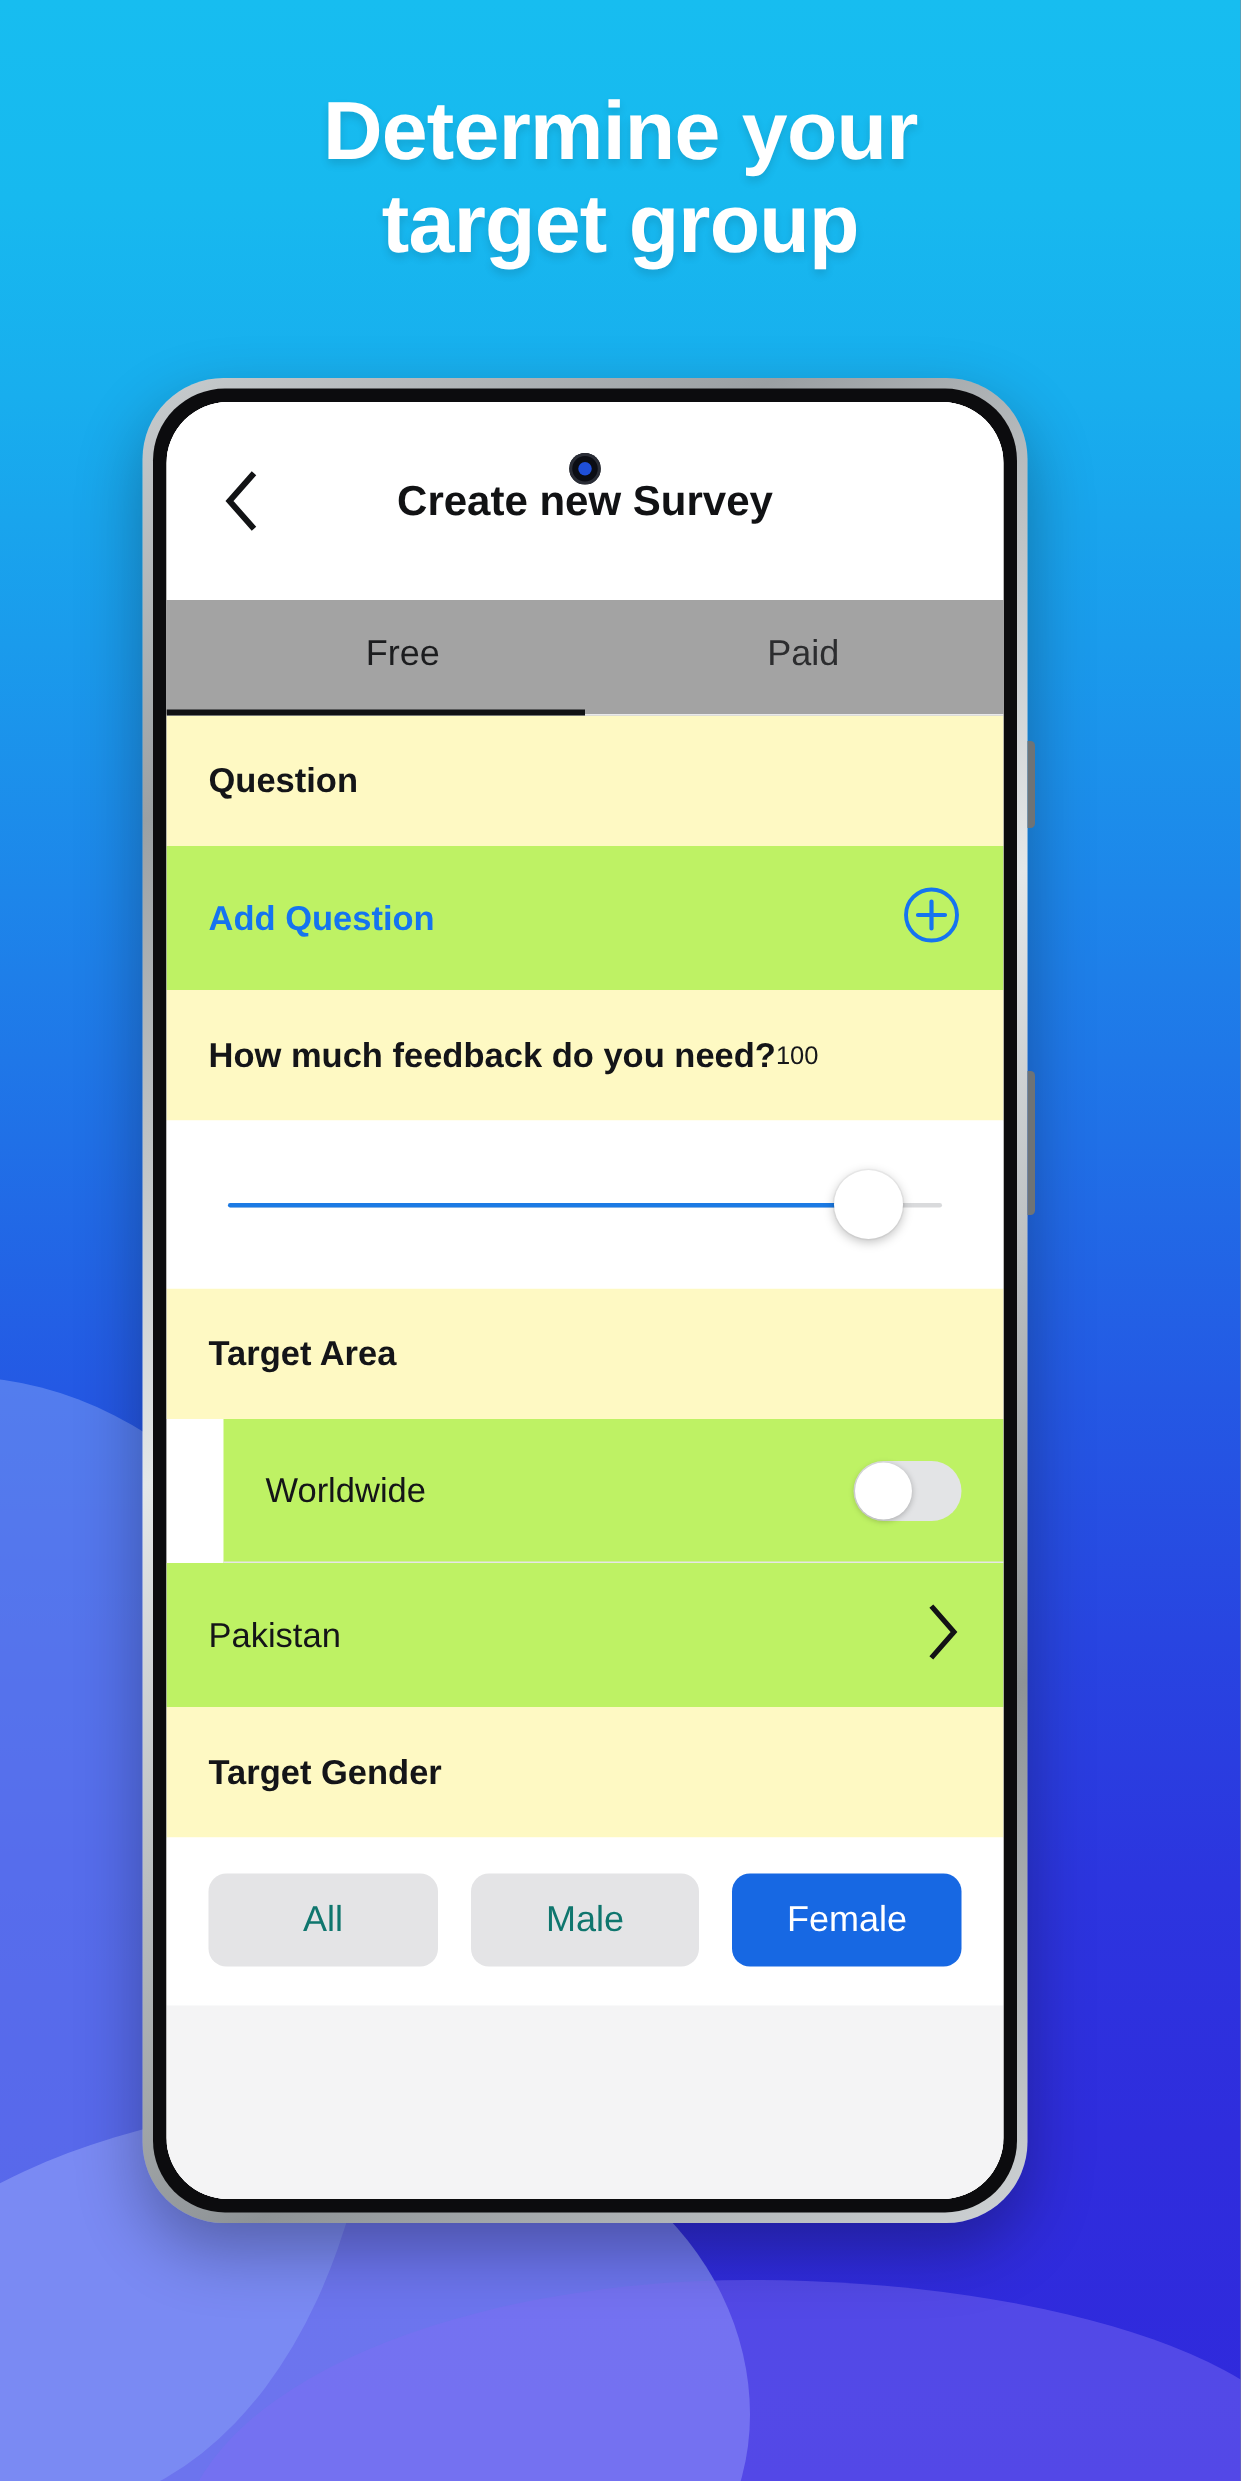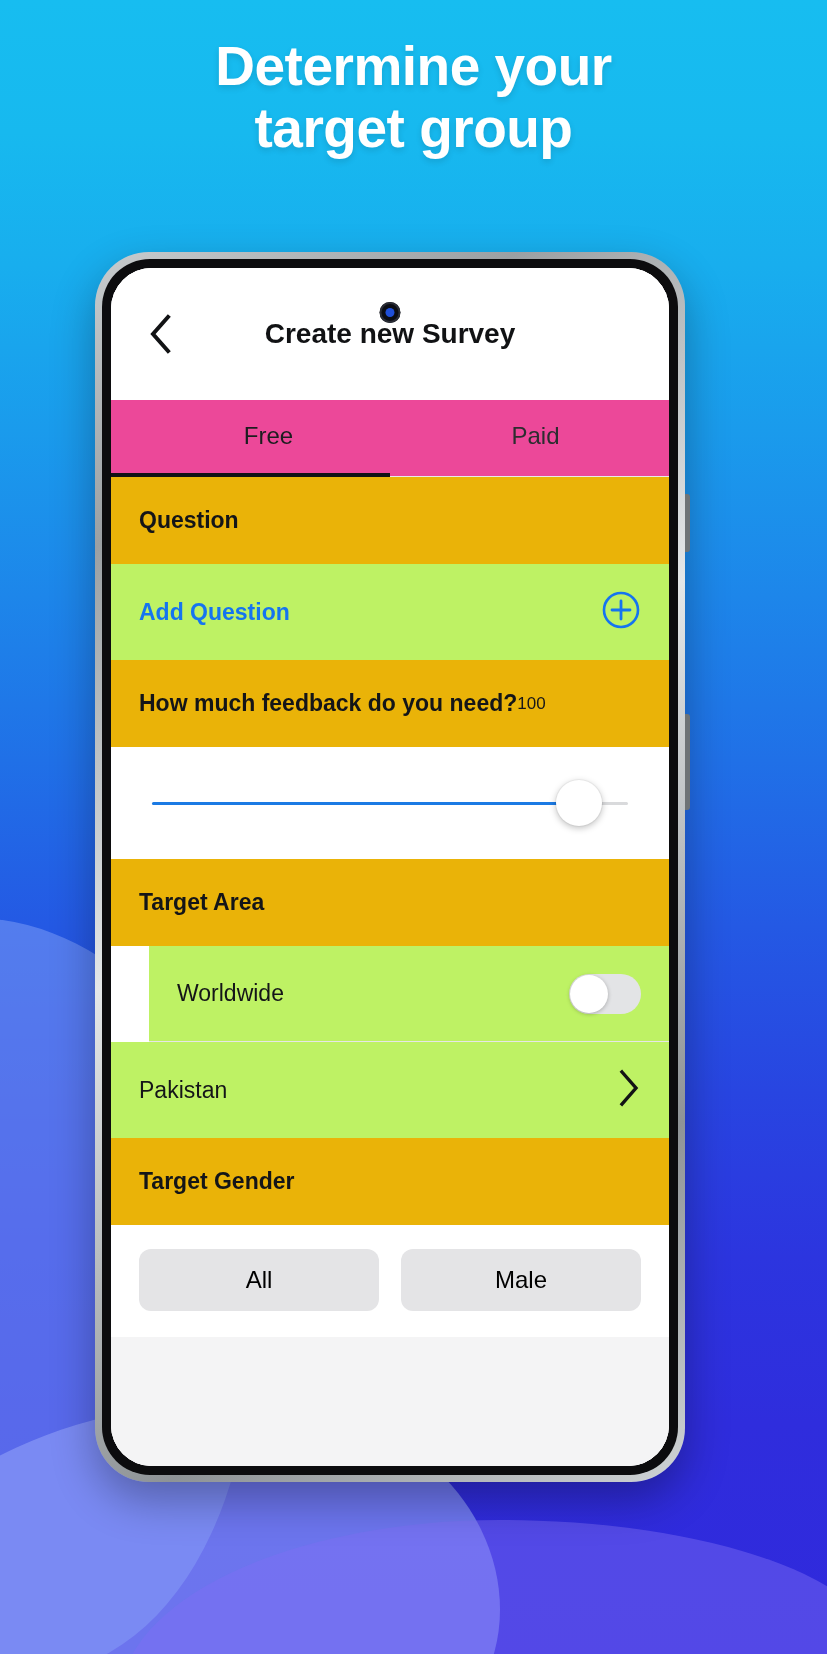--- a/index.html
+++ b/index.html
@@ -47,21 +47,21 @@
     left: 120px; top: 1520px;
     width: 760px; height: 300px;
     background: #7f6ef3;
     opacity: 0.45;
     border-radius: 50% 50% 40% 60% / 60% 45% 55% 40%;
   }
 
   
   .headline {
     position: absolute;
-    left: 0; top: 35px;
+    left: 0; top: 56px;
     width: 827px;
     text-align: center;
     color: #ffffff;
     font-size: 55px;
     font-weight: bold;
     line-height: 62px;
     letter-spacing: -0.5px;
     text-shadow: 0 3px 6px rgba(0,0,0,0.12);
     z-index: 5;
   }
@@ -152,21 +152,21 @@
     text-align: center;
     font-size: 28px;
     font-weight: bold;
     color: #111214;
     pointer-events: none;
   }
 
   .tabs {
     display: flex;
     flex: 0 0 auto;
-    background: #ec4899;
+    background: #a3a3a3;
     border-bottom: 1px solid #e9e9ea;
     position: relative;
     padding-left: 24px;
   }
   .tab {
     flex: 1 1 50%;
     text-align: center;
     font-size: 24px;
     color: #1c1d1f;
     padding: 22px 0 26px 0;
@@ -175,21 +175,21 @@
   .tab.inactive { color: #2c2d2f; }
   .tab-underline {
     position: absolute;
     bottom: -1px; left: 0;
     width: 50%;
     height: 4px;
     background: #111214;
   }
 
   .section-head {
-    background: #eab308;
+    background: #fef9c3;
     padding: 30px 28px;
     font-size: 23px;
     font-weight: bold;
     color: #141518;
     flex: 0 0 auto;
   }
 
   .row {
     background: #bef264;
     padding: 0 28px;
@@ -287,21 +287,21 @@
     justify-content: space-between;
     flex: 0 0 auto;
   }
   .pill {
     flex: 1 1 0;
     text-align: center;
     padding: 17px 0;
     border-radius: 12px;
     font-size: 24px;
     background: #e4e4e6;
-    color: #000000;
+    color: #0f766e;
     cursor: pointer;
   }
   .pill.selected {
     background: #1768e3;
     color: #ffffff;
   }
 
   .filler {
     flex: 1 1 auto;
     background: #f4f4f5;
@@ -387,20 +387,21 @@
               <path d="M5 3 L19 19 L5 35" stroke="#121315" stroke-width="3.4" stroke-linecap="square" fill="none"></path>
             </svg>
           </span>
         </div>
 
         <div class="section-head">Target Gender</div>
 
         <div class="gender-row">
           <div class="pill">All</div>
           <div class="pill">Male</div>
+          <div class="pill selected">Female</div>
         </div>
 
         <div class="filler"></div>
 
       </div>
     </div>
   </div>
 </div>
 
 </body></html>

